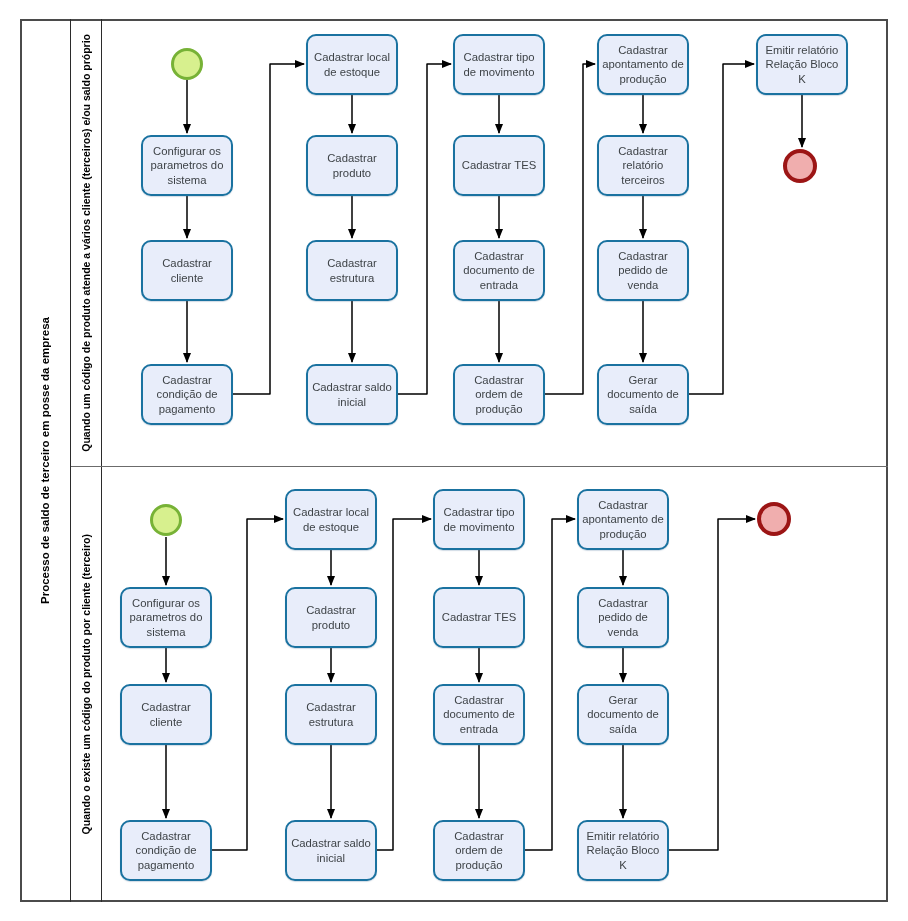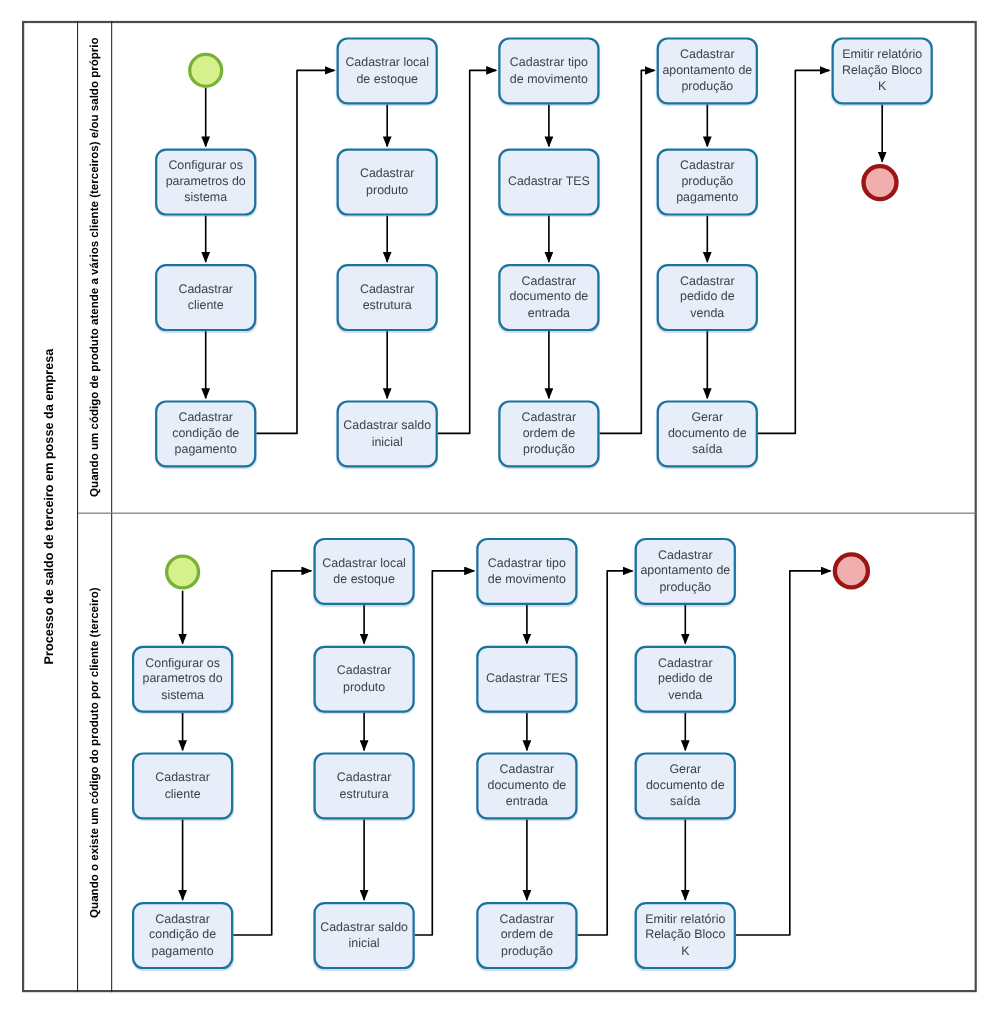--- a/index.html
+++ b/index.html
@@ -195,21 +195,21 @@
     <div class="node task" style="left: 453px; top: 240px;">
       <span>Cadastrar documento de entrada</span>
     </div>
     <div class="node task" style="left: 453px; top: 364px;">
       <span>Cadastrar ordem de produção</span>
     </div>
     <div class="node task" style="left: 597px; top: 34px;">
       <span>Cadastrar apontamento de produção</span>
     </div>
     <div class="node task" style="left: 597px; top: 135px;">
-      <span>Cadastrar produção pagamento</span>
+      <span>Cadastrar relatório terceiros</span>
     </div>
     <div class="node task" style="left: 597px; top: 240px;">
       <span>Cadastrar pedido de venda</span>
     </div>
     <div class="node task" style="left: 597px; top: 364px;">
       <span>Gerar documento de saída</span>
     </div>
     <div class="node task" style="left: 756px; top: 34px;">
       <span>Emitir relatório Relação Bloco K</span>
     </div>

